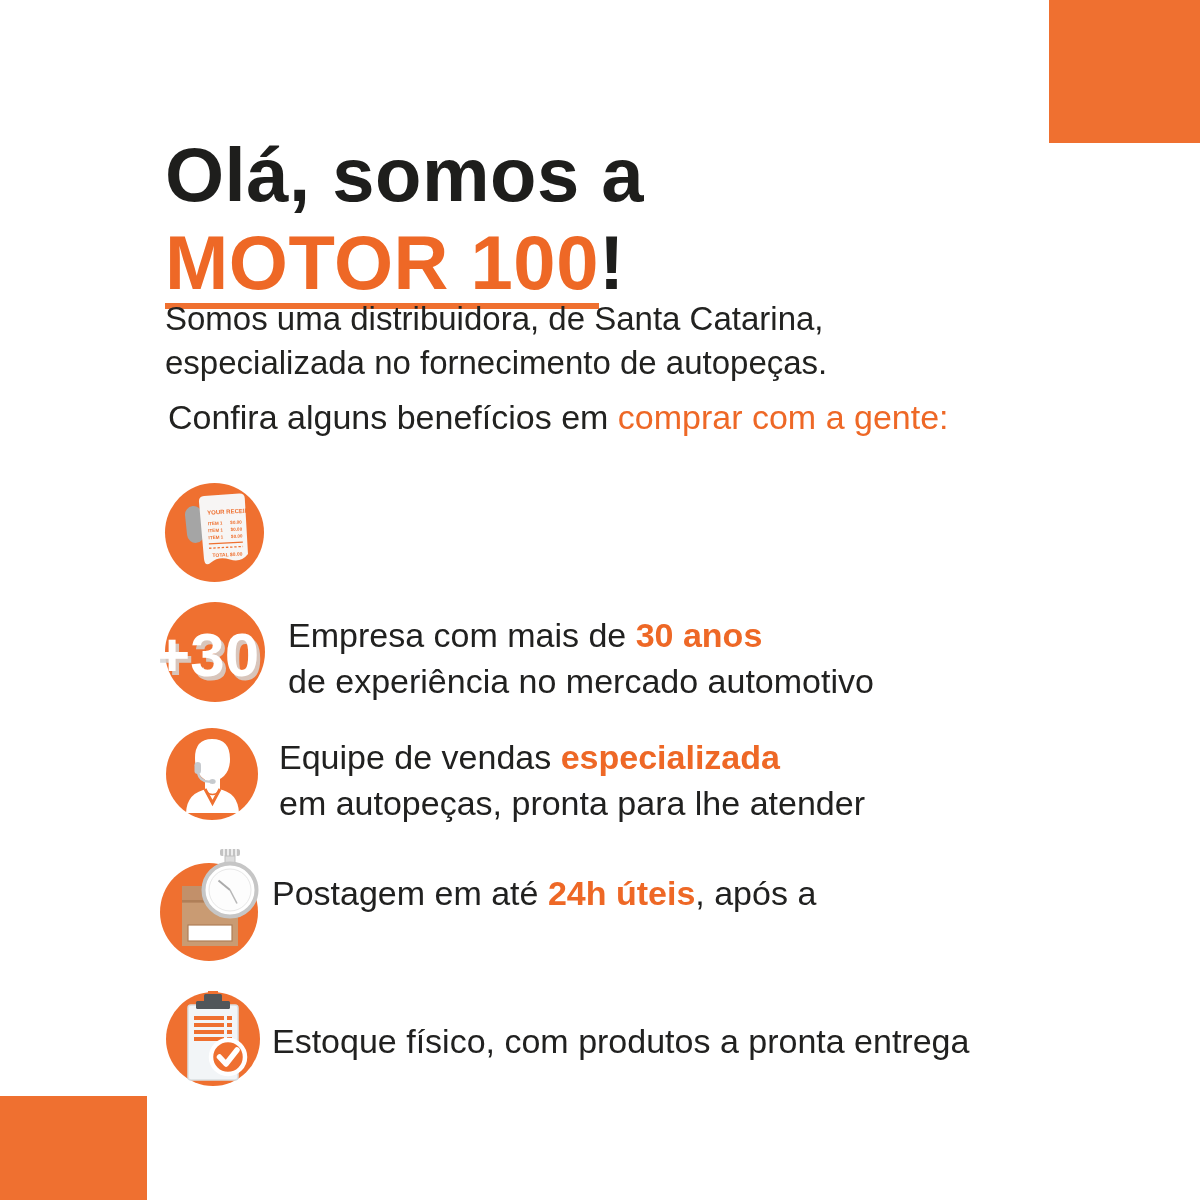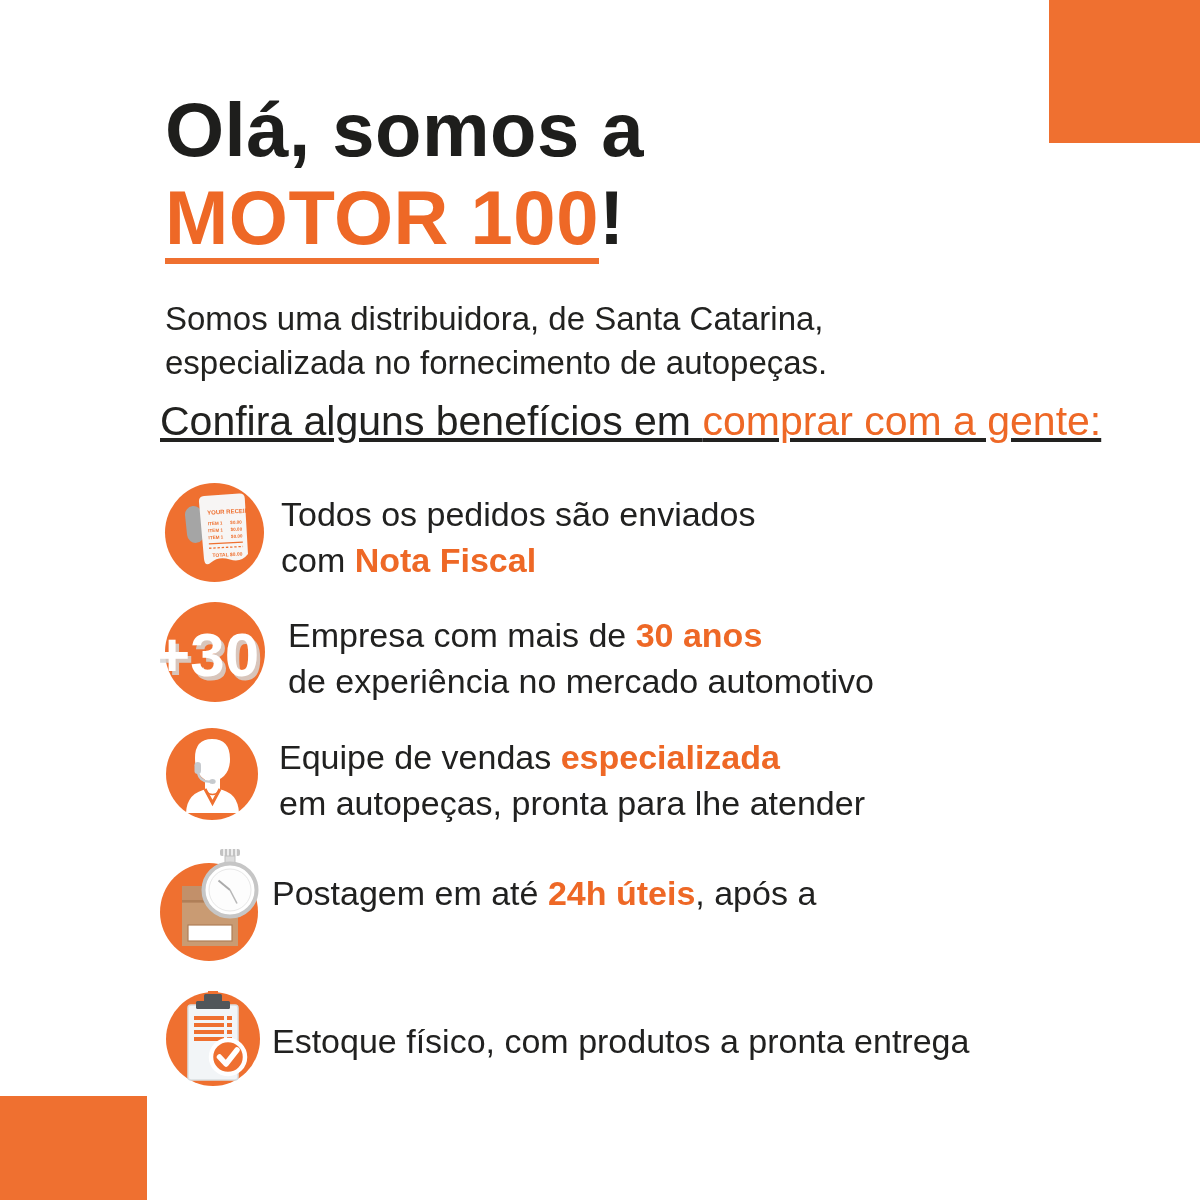--- a/index.html
+++ b/index.html
@@ -16,37 +16,37 @@
     width: 1200px;
     height: 1200px;
     background: var(--bg);
     overflow: hidden;
   }
   .corner { position: absolute; background: var(--accent); }
   .corner-tr { top: 0; right: 0; width: 151px; height: 143px; }
   .corner-bl { bottom: 0; left: 0; width: 147px; height: 104px; }
 
   .title { position: absolute; left: 165px; top: 88px; color: var(--ink); }
-  .title-line1 { font-size: 76px; font-weight: bold; line-height: 84px; letter-spacing: 0.5px; }
+  .title-line1 { font-size: 76px; font-weight: bold; line-height: 84px; letter-spacing: 0.5px; margin-top: 45px; }
   .title-line2 { font-size: 76px; font-weight: bold; line-height: 76px; margin-top: 8px; letter-spacing: 0.5px; }
   .brand-name {
     color: var(--accent-text);
     display: inline-block;
     padding-bottom: 2px;
     border-bottom: 6px solid var(--accent);
   }
   .brand-suffix { color: var(--ink); }
 
   .intro {
     position: absolute; left: 165px; top: 277px;
     font-size: 33px; line-height: 44px; color: #222220; margin-top: 20px;
   }
   .lead {
-    position: absolute; left: 160px; top: 398px;
-    font-size: 41px; color: #222220; text-decoration: underline;
+    position: absolute; left: 168px; top: 398px;
+    font-size: 34px; color: #222220;
   }
   .lead .hl-reg { color: var(--accent-text); }
 
   .row { position: absolute; left: 0; width: 1200px; height: 130px; }
   .row svg.icon { position: absolute; top: 0; }
   .btext {
     position: absolute;
     font-size: 34px; line-height: 46px; color: #212120;
     white-space: nowrap;
   }
@@ -85,21 +85,20 @@
         <text x="79" y="43.5" font-size="4.6" font-weight="bold" class="ta" text-anchor="end">$0.00</text>
         <text x="45" y="50.5" font-size="4.6" font-weight="bold" class="ta">ITEM 1</text>
         <text x="79" y="50.5" font-size="4.6" font-weight="bold" class="ta" text-anchor="end">$0.00</text>
         <text x="45" y="57.5" font-size="4.6" font-weight="bold" class="ta">ITEM 1</text>
         <text x="79" y="57.5" font-size="4.6" font-weight="bold" class="ta" text-anchor="end">$0.00</text>
         <rect x="45" y="61.5" width="34" height="1.3" class="fa"></rect>
         <line x1="45" y1="66.5" x2="79" y2="66.5" class="sa" stroke-width="1.3" stroke-dasharray="2.4 1.8"></line>
         <text x="63" y="75.5" font-size="5" font-weight="bold" class="ta" text-anchor="middle">TOTAL $0.00</text>
       </g>
     </svg>
-    <div class="btext" style="left:281px; top:10px"><span>Todos os pedidos são enviados</span><br><span>com </span><span class="hl">Nota Fiscal</span></div>
   </div>
 
   <div class="row" style="top:600px">
     <svg class="icon" style="left:140px" width="126" height="106" viewBox="0 0 126 106">
       <circle cx="75" cy="52" r="50" class="fa"></circle>
       <text x="14" y="76" font-size="62" font-weight="bold" fill="#D4D4D4" opacity="0.85" transform="translate(3.5,3.5)">+30</text>
       <text x="14" y="76" font-size="62" font-weight="bold" fill="#FFFFFF">+30</text>
     </svg>
     <div class="btext" style="left:288px; top:12px"><span>Empresa com mais de </span><span class="hl">30 anos</span><br><span>de experiência no mercado automotivo</span></div>
   </div>

